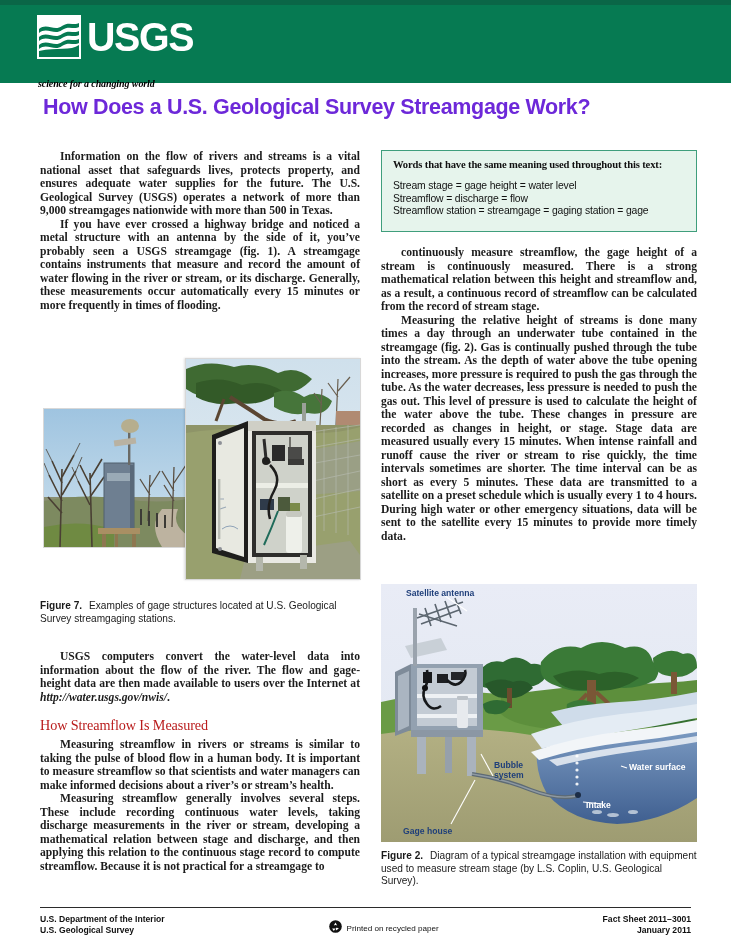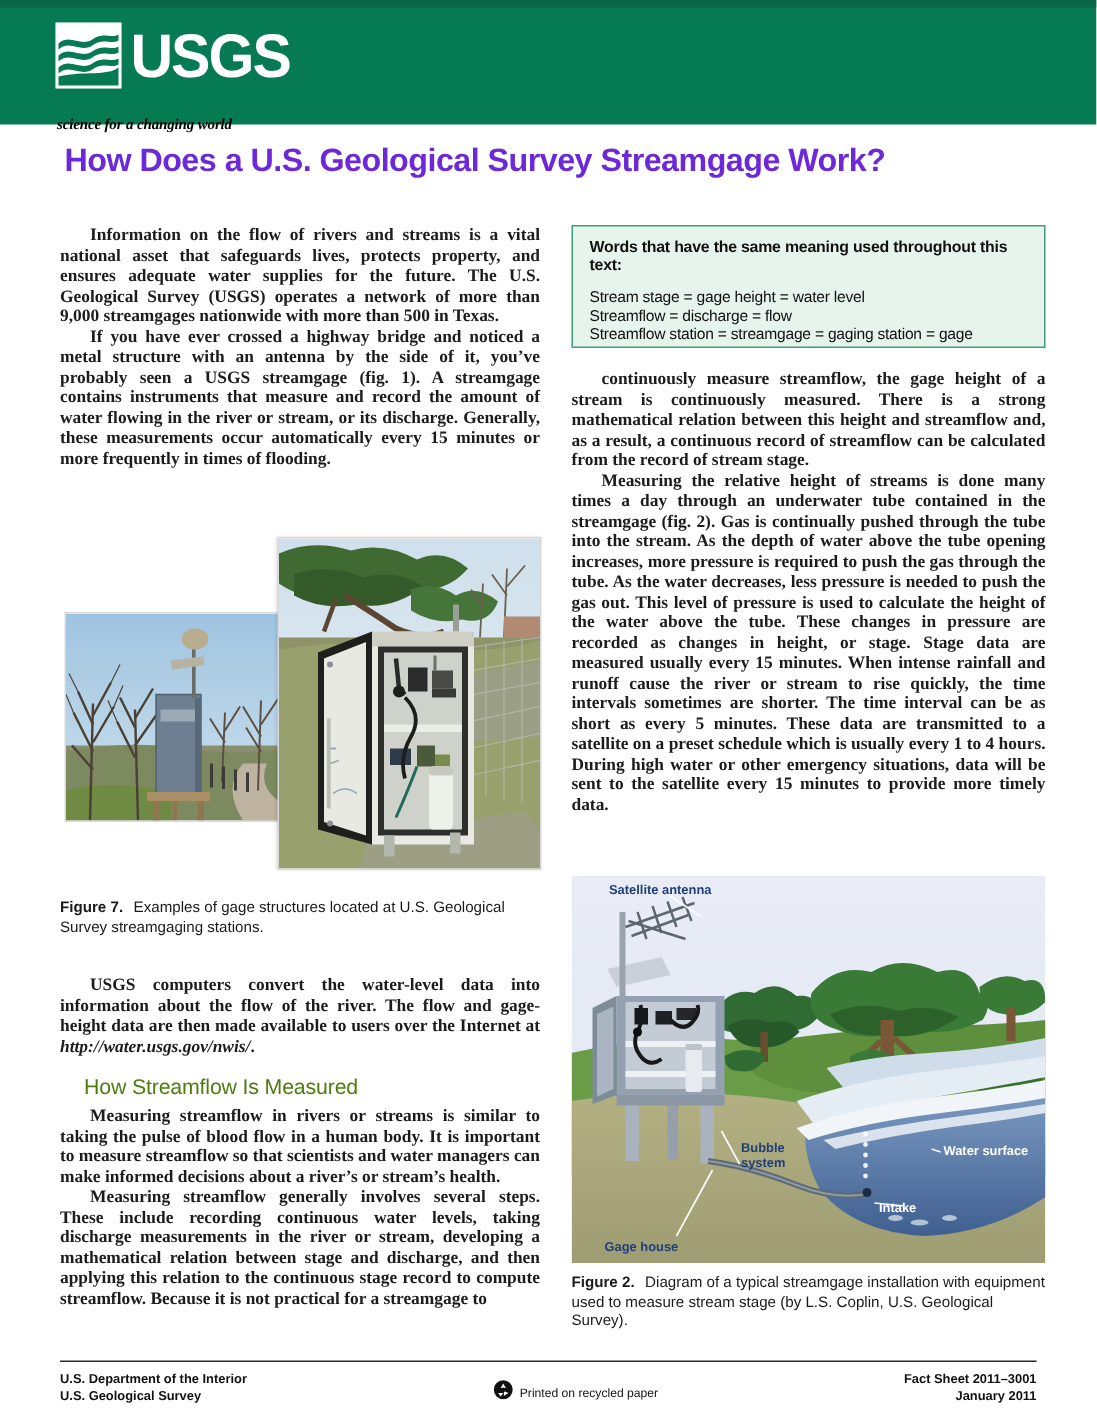--- a/index.html
+++ b/index.html
@@ -59,41 +59,41 @@
   p.body {
     font-family: "Liberation Serif", serif;
     font-size: 11.6px; line-height: 13.5px; color: #1c1c1c;
     text-align: justify; text-indent: 20px;
     margin-bottom: 0;
     font-weight: bold;
   }
   .it { font-style: italic; }
 
   h2.section {
-    font-family: Liberation Sans, sans-serif;
-    font-weight: normal; font-size: 14.2px; color: #4d7c0f;
-    margin: 13px 0 4px 16px; letter-spacing: -0.1px;
+    font-family: Liberation Serif, serif;
+    font-weight: normal; font-size: 14.2px; color: #b91c1c;
+    margin: 13px 0 4px 0; letter-spacing: -0.1px;
   }
 
   .caption {
     font-family: "Liberation Sans", sans-serif;
     font-size: 10.1px; line-height: 12.6px; color: #1a1a1a;
     text-align: left;
   }
   .caption b { font-weight: bold; }
   .caption .gap { display:inline-block; width: 7px; }
 
   
   .defbox {
     position: absolute; left: 381px; top: 150px; width: 316px; height: 82px;
     background: #e6f4ec; border: 1.4px solid #3f9e7c;
   }
   .defbox-inner { padding: 8px 10px 0 11px; }
   .defbox-title {
-    font-family: Liberation Sans, sans-serif;
+    font-family: Liberation Serif, serif;
     font-weight: bold; font-size: 10.6px; color: #111; letter-spacing: -0.15px;
   }
   .defbox-lines {
     margin-top: 10px;
     font-family: "Liberation Sans", sans-serif;
     font-size: 10.4px; line-height: 12.6px; color: #111; letter-spacing: -0.15px;
   }
 
   
   .fig1 { position: absolute; left: 40px; top: 355px; width: 322px; height: 235px; }

